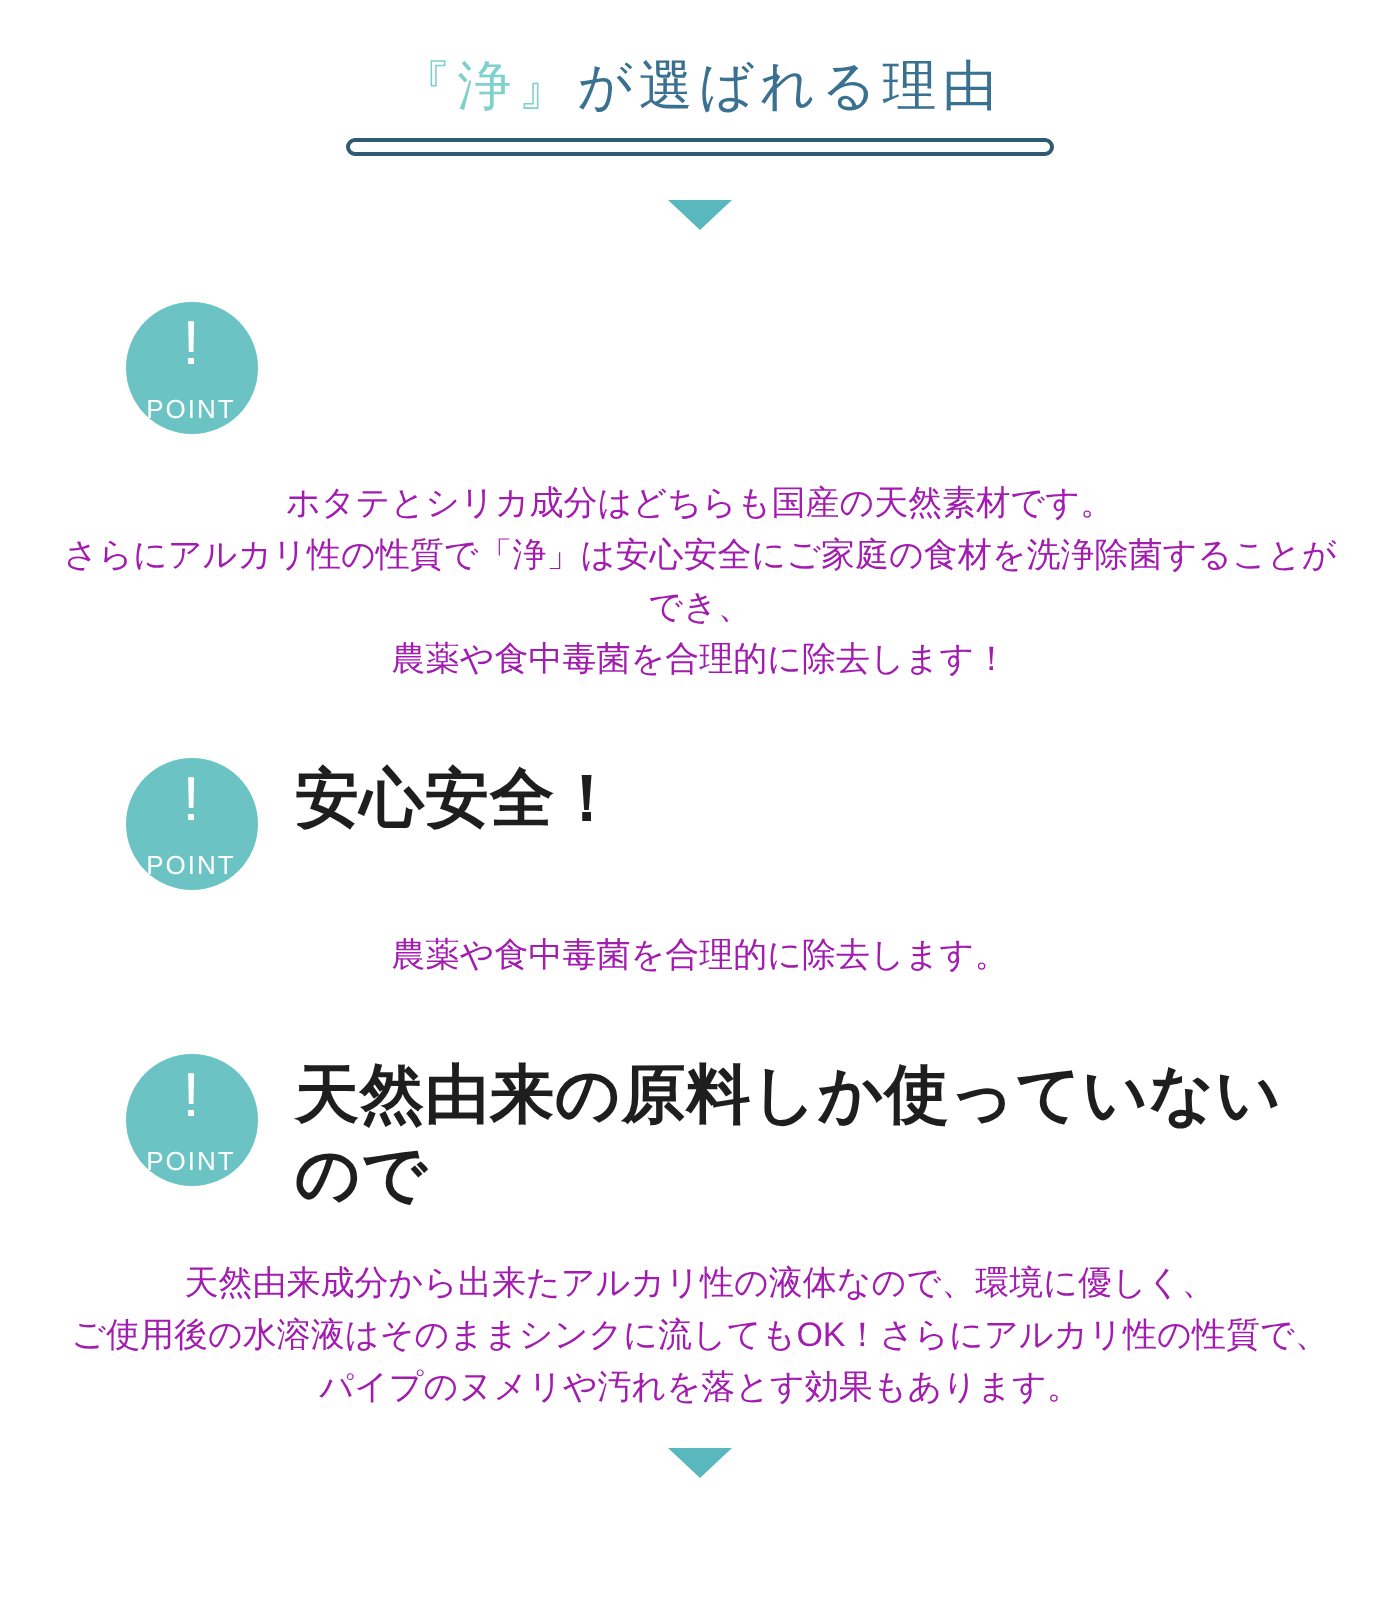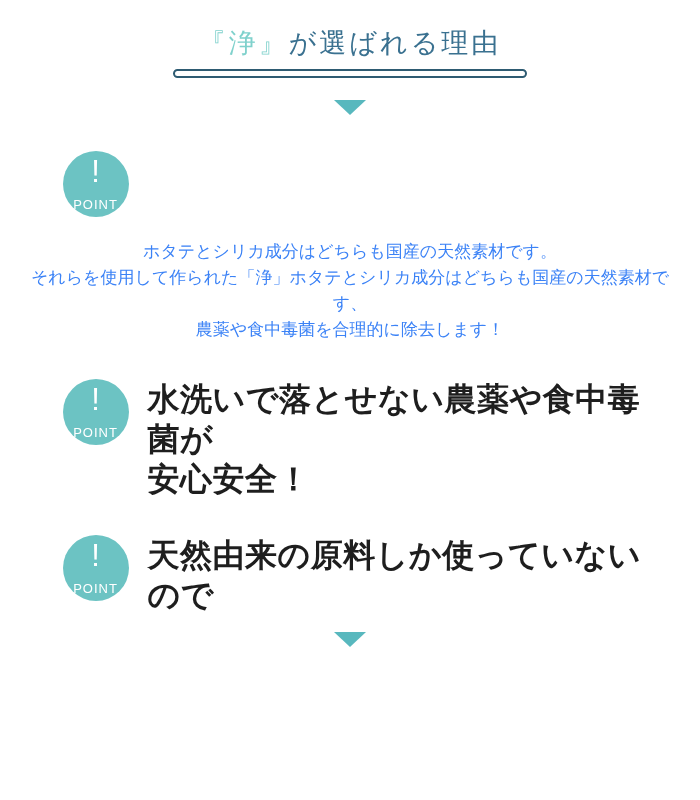--- a/index.html
+++ b/index.html
@@ -26,21 +26,21 @@
   .point-row { display:flex; align-items:flex-start; padding-left:35px; padding-right:10px; }
   .badge { width:66px; height:66px; flex:0 0 66px; border-radius:50%; background:#6cc3c3;
            color:#ffffff; display:flex; flex-direction:column; align-items:center;
            justify-content:center; }
   .badge .mark { font-size:31px; line-height:30px; font-weight:400; }
   .badge .badge-label { font-size:13px; line-height:14px; letter-spacing:1px; margin-top:11px; }
   .heading { margin-left:19px; font-size:32px; line-height:40px; font-weight:700;
              color:#1e1e1e; letter-spacing:0.5px; }
   .heading .hl { display:block; }
   .desc { margin-top:22px; text-align:center; font-size:17px; line-height:26px;
-          color:#3b82f6; font-weight:400; }
+          color:#a21caf; font-weight:400; }
   .desc .dl { display:block; }
   .point-section.second .desc { margin-top:20px; }
 </style>
 </head>
 <body>
 
 <div class="page">
 
   <header class="header">
     <h1 class="title">
@@ -53,47 +53,52 @@
 
   <section class="point-section">
     <div class="point-row">
       <div class="badge">
         <span class="mark">!</span>
         <span class="badge-label">POINT</span>
       </div>
     </div>
     <p class="desc">
       <span class="dl">ホタテとシリカ成分はどちらも国産の天然素材です。</span>
-      <span class="dl">それらを使用して作られた「浄」ホタテとシリカ成分はどちらも国産の天然素材です、</span>
+      <span class="dl">さらにアルカリ性の性質で「浄」は安心安全にご家庭の食材を洗浄除菌することができ、</span>
       <span class="dl">農薬や食中毒菌を合理的に除去します！</span>
     </p>
   </section>
 
   <section class="point-section second">
     <div class="point-row">
       <div class="badge">
         <span class="mark">!</span>
         <span class="badge-label">POINT</span>
       </div>
       <h2 class="heading">
-        <span class="hl">水洗いで落とせない農薬や食中毒菌が</span>
         <span class="hl">安心安全！</span>
       </h2>
     </div>
     <p class="desc">
+      <span class="dl">農薬や食中毒菌を合理的に除去します。</span>
     </p>
   </section>
 
   <section class="point-section">
     <div class="point-row">
       <div class="badge">
         <span class="mark">!</span>
         <span class="badge-label">POINT</span>
       </div>
       <h2 class="heading">
         <span class="hl">天然由来の原料しか使っていないので</span>
       </h2>
     </div>
+    <p class="desc">
+      <span class="dl">天然由来成分から出来たアルカリ性の液体なので、環境に優しく、</span>
+      <span class="dl">ご使用後の水溶液はそのままシンクに流してもOK！さらにアルカリ性の性質で、</span>
+      <span class="dl">パイプのヌメリや汚れを落とす効果もあります。</span>
+    </p>
   </section>
 
   <div class="triangle bottom"></div>
 
 </div>
 
 </body></html>

